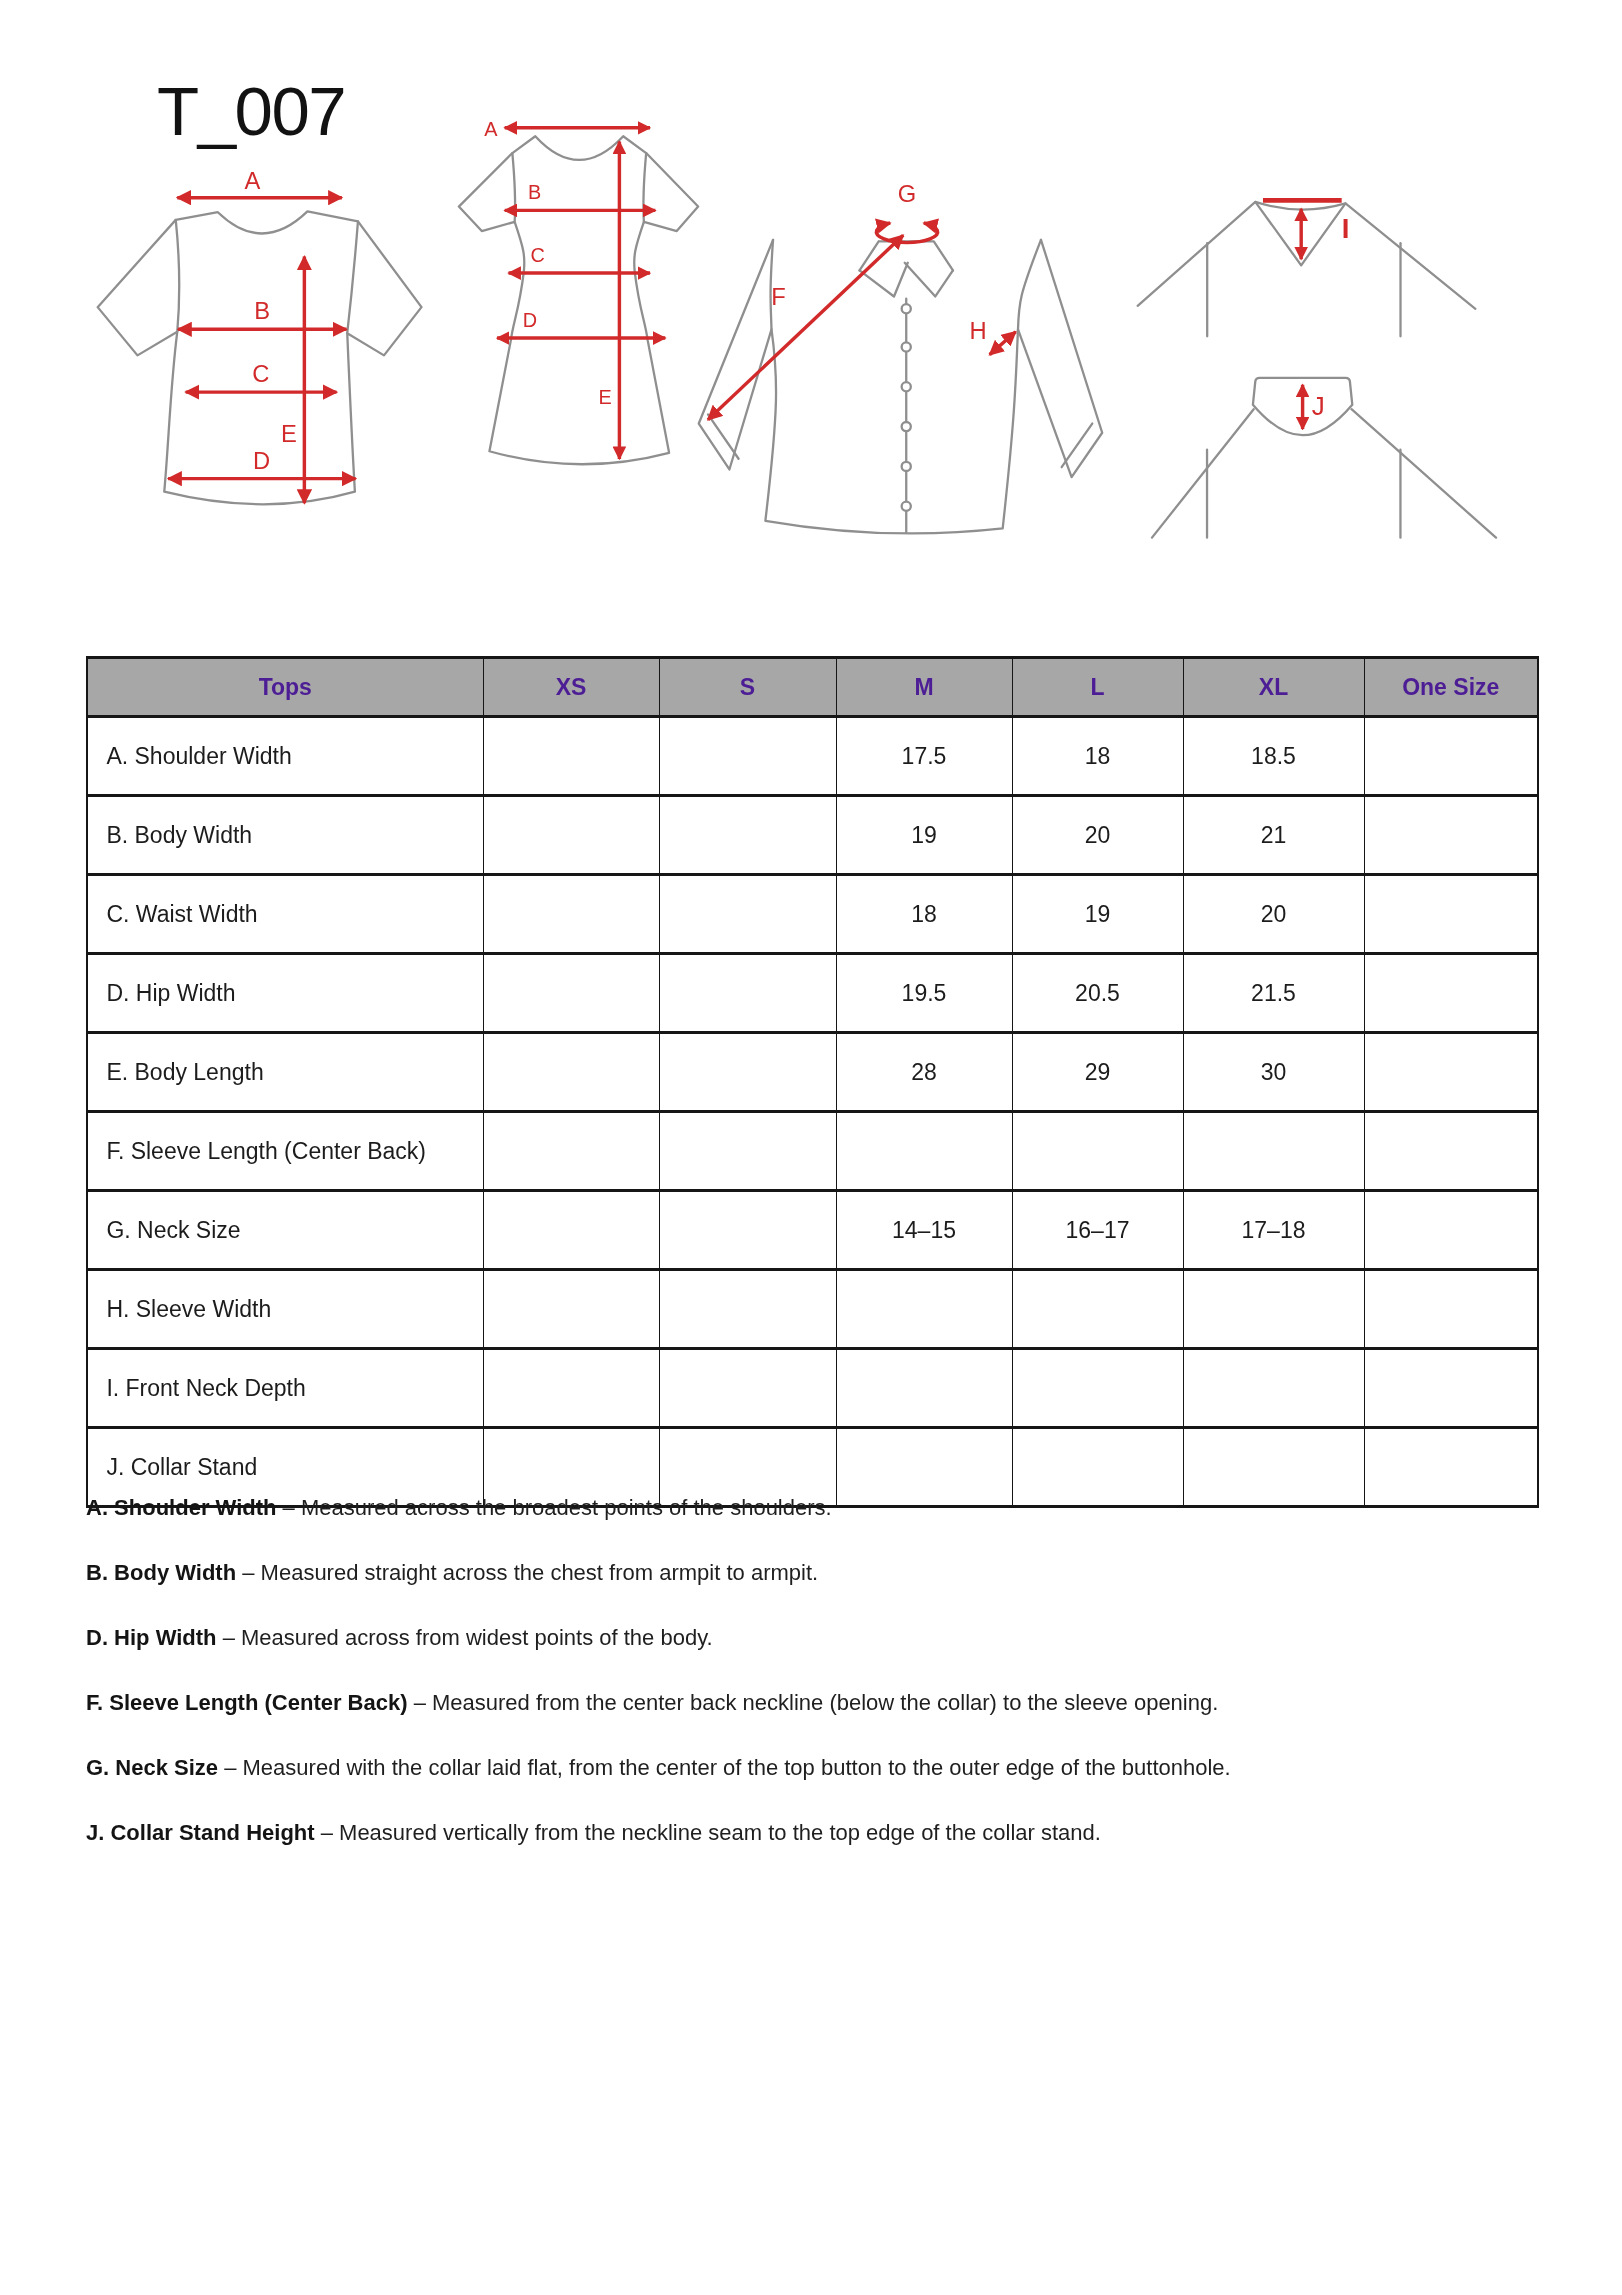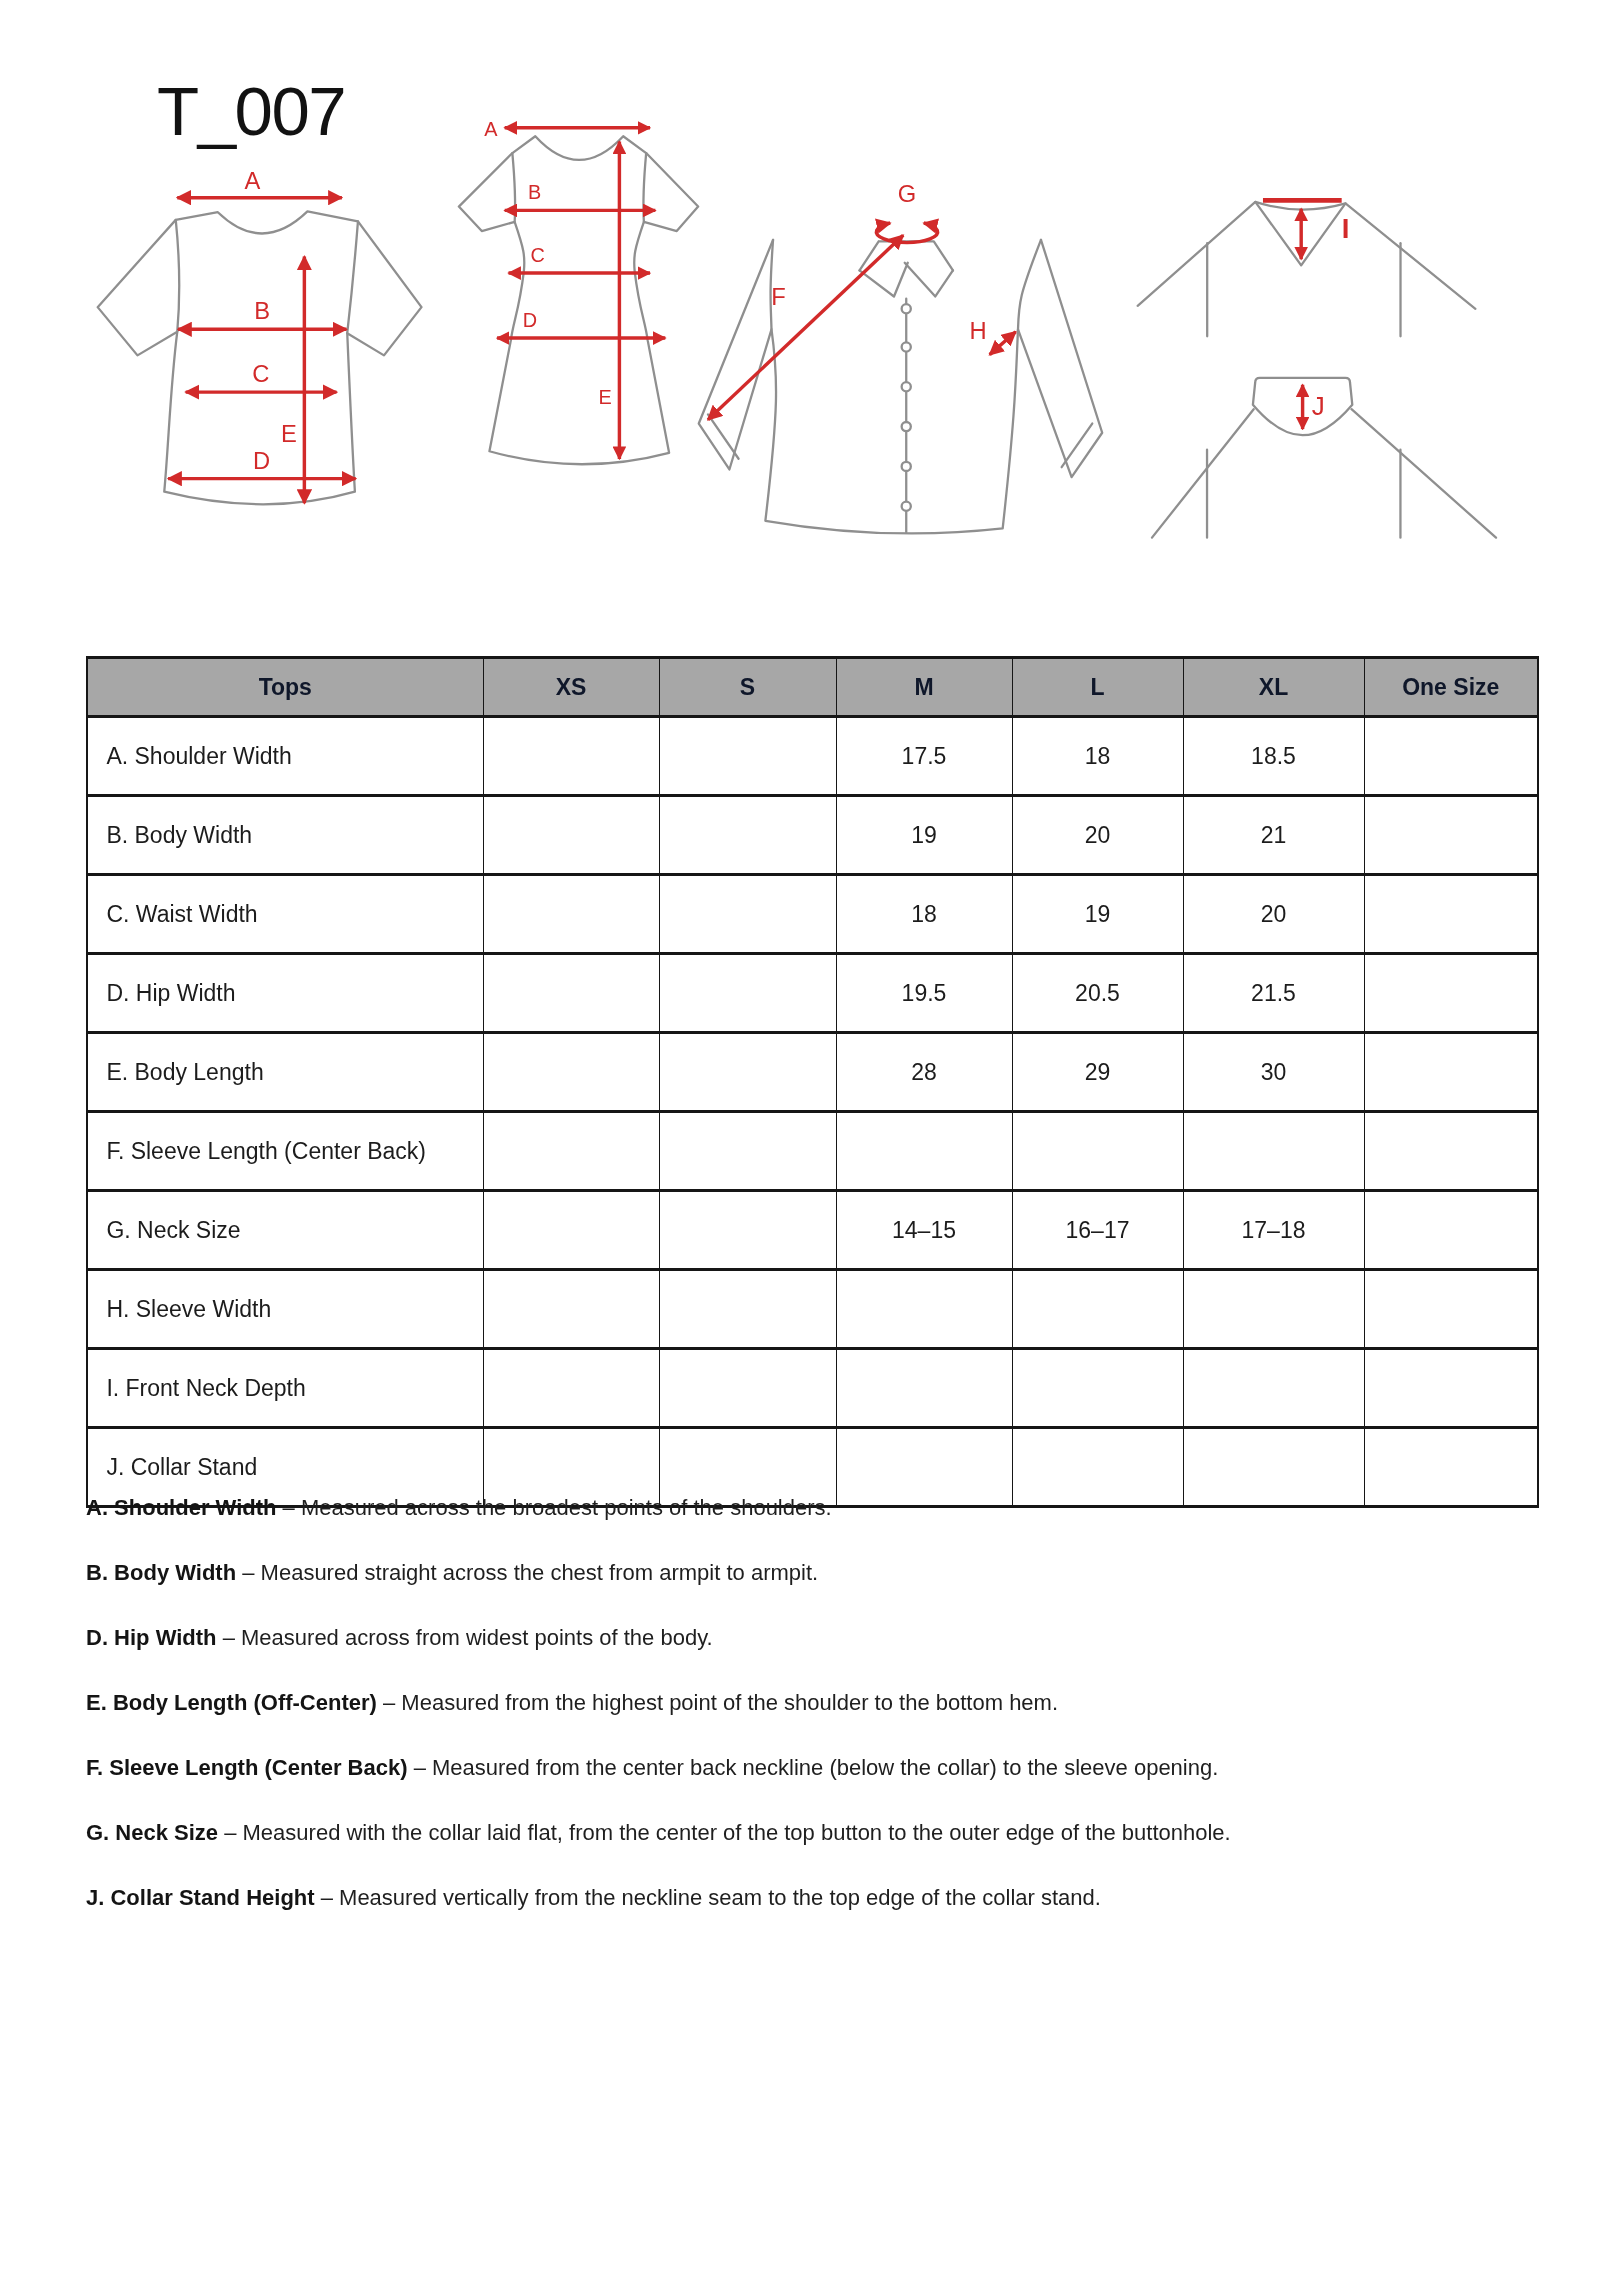--- a/index.html
+++ b/index.html
@@ -26,21 +26,21 @@
   #size-table{
     left:86px;top:656px;width:1451px;border-collapse:collapse;table-layout:fixed;
     font-size:23px;
   }
   #size-table th,#size-table td{
     border:1.5px solid var(--bd);border-top-width:3.1px;border-bottom-width:3.1px;
     overflow:hidden;white-space:nowrap;
   }
   #size-table{border:2.3px solid var(--bd);}
   #size-table thead th{
-    background:var(--hdr);color:#0f172a;font-weight:700;height:54px;
+    background:var(--hdr);color:#4c1d95;font-weight:700;height:54px;
     text-align:center;border-bottom-width:3.8px;
   }
   #size-table tbody td{height:74px;text-align:center;background:#ffffff;}
   #size-table tbody td.rowlabel{text-align:left;padding-left:18.4px;}
   
   #descriptions{left:86px;top:1483px;width:1362px;}
   #descriptions p{margin:8px 0 31px 0;font-size:22px;line-height:34px;color:#1f1f1f;}
   #descriptions b{font-weight:700;color:#141414;}
 </style>
 </head>
@@ -269,18 +269,17 @@
         <td></td>
         <td></td>
       </tr>
     </tbody>
 </table>
 
 <div class="abs" id="descriptions">
     <p><b>A. Shoulder Width</b><span> – Measured across the broadest points of the shoulders.</span></p>
     <p><b>B. Body Width</b><span> – Measured straight across the chest from armpit to armpit.</span></p>
     <p><b>D. Hip Width</b><span> – Measured across from widest points of the body.</span></p>
-    <p><b>E. Body Length (Off-Center)</b><span> – Measured from the highest point of the shoulder to the bottom hem.</span></p>
     <p><b>F. Sleeve Length (Center Back)</b><span> – Measured from the center back neckline (below the collar) to the sleeve opening.</span></p>
     <p><b>G. Neck Size</b><span> – Measured with the collar laid flat, from the center of the top button to the outer edge of the buttonhole.</span></p>
     <p><b>J. Collar Stand Height</b><span> – Measured vertically from the neckline seam to the top edge of the collar stand.</span></p>
   </div>
 
 
 </body></html>

